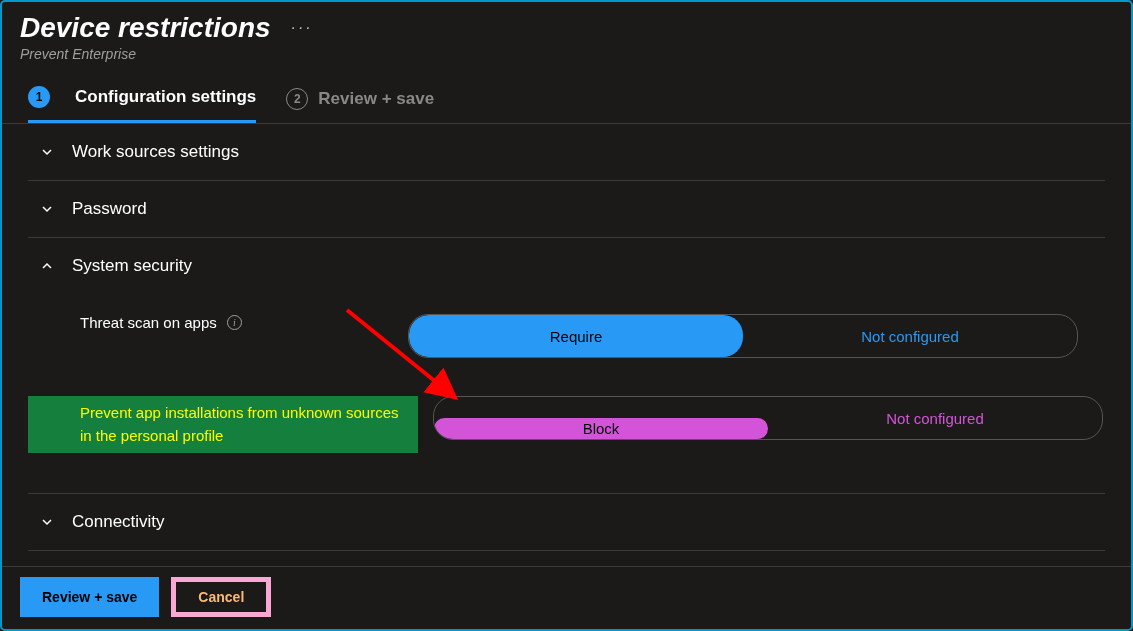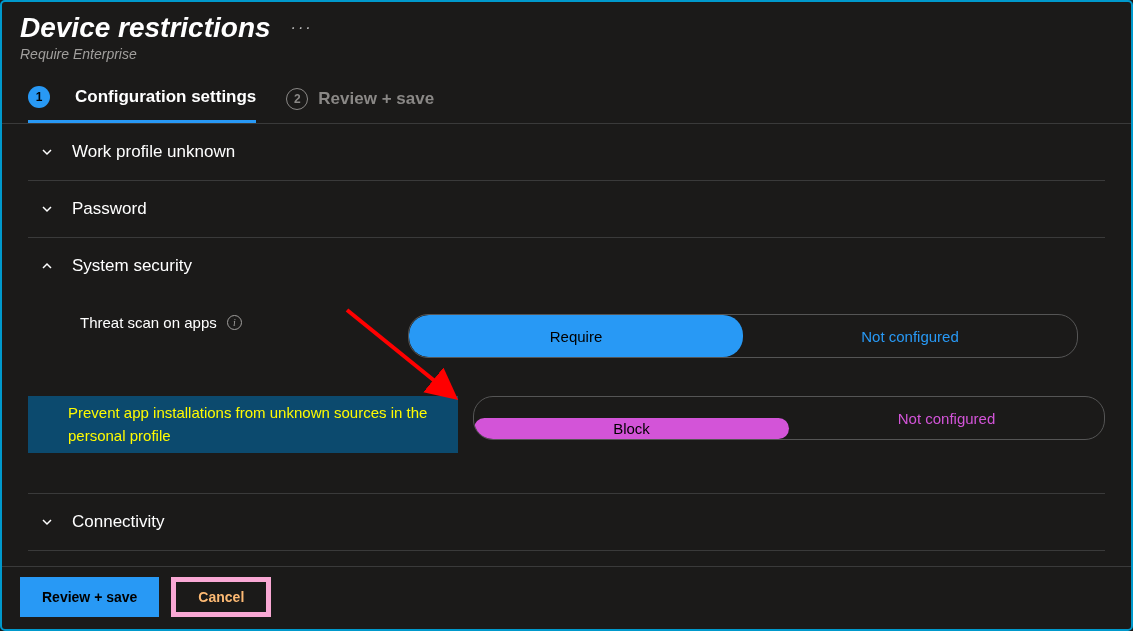--- a/index.html
+++ b/index.html
@@ -126,25 +126,25 @@
     .setting-label {
       color: #ffffff;
       font-size: 15px;
       width: 380px;
       padding-left: 52px;
       display: flex;
       align-items: center;
       gap: 10px;
     }
     .setting-label.highlighted {
-      background: #0c4a6e;
+      background: #15803d;
       color: #fffb00;
-      padding: 6px 10px 6px 40px;
+      padding: 6px 10px 6px 52px;
       margin-right: 15px;
-      width: 430px;
+      width: 390px;
       line-height: 1.5;
     }
     .info-icon {
       width: 15px;
       height: 15px;
       border: 1px solid #a19f9d;
       border-radius: 50%;
       display: inline-flex;
       align-items: center;
       justify-content: center;
@@ -219,42 +219,42 @@
     }
   </style>
 </head>
 <body>
 
 <div class="header">
   <div class="title-row">
     <div class="title">Device restrictions</div>
     <div class="more-dots">···</div>
   </div>
-  <div class="subtitle">Require Enterprise</div>
+  <div class="subtitle">Prevent Enterprise</div>
 </div>
 
 <div class="tabs">
   <div class="tab active">
     <div class="tab-number">1</div>
     <div class="tab-label">Configuration settings</div>
   </div>
   <div class="tab">
     <div class="tab-number">2</div>
     <div class="tab-label">Review + save</div>
   </div>
 </div>
 
 <div class="content">
   <div class="section-header">
     <span class="chevron">
       <svg width="14" height="14" viewBox="0 0 14 14">
           <polyline points="3,5 7,9 11,5"></polyline>
         </svg>
     </span>
-    <span class="section-title">Work profile unknown</span>
+    <span class="section-title">Work sources settings</span>
   </div>
 
   <div class="section-header">
     <span class="chevron">
       <svg width="14" height="14" viewBox="0 0 14 14">
           <polyline points="3,5 7,9 11,5"></polyline>
         </svg>
     </span>
     <span class="section-title">Password</span>
   </div>

